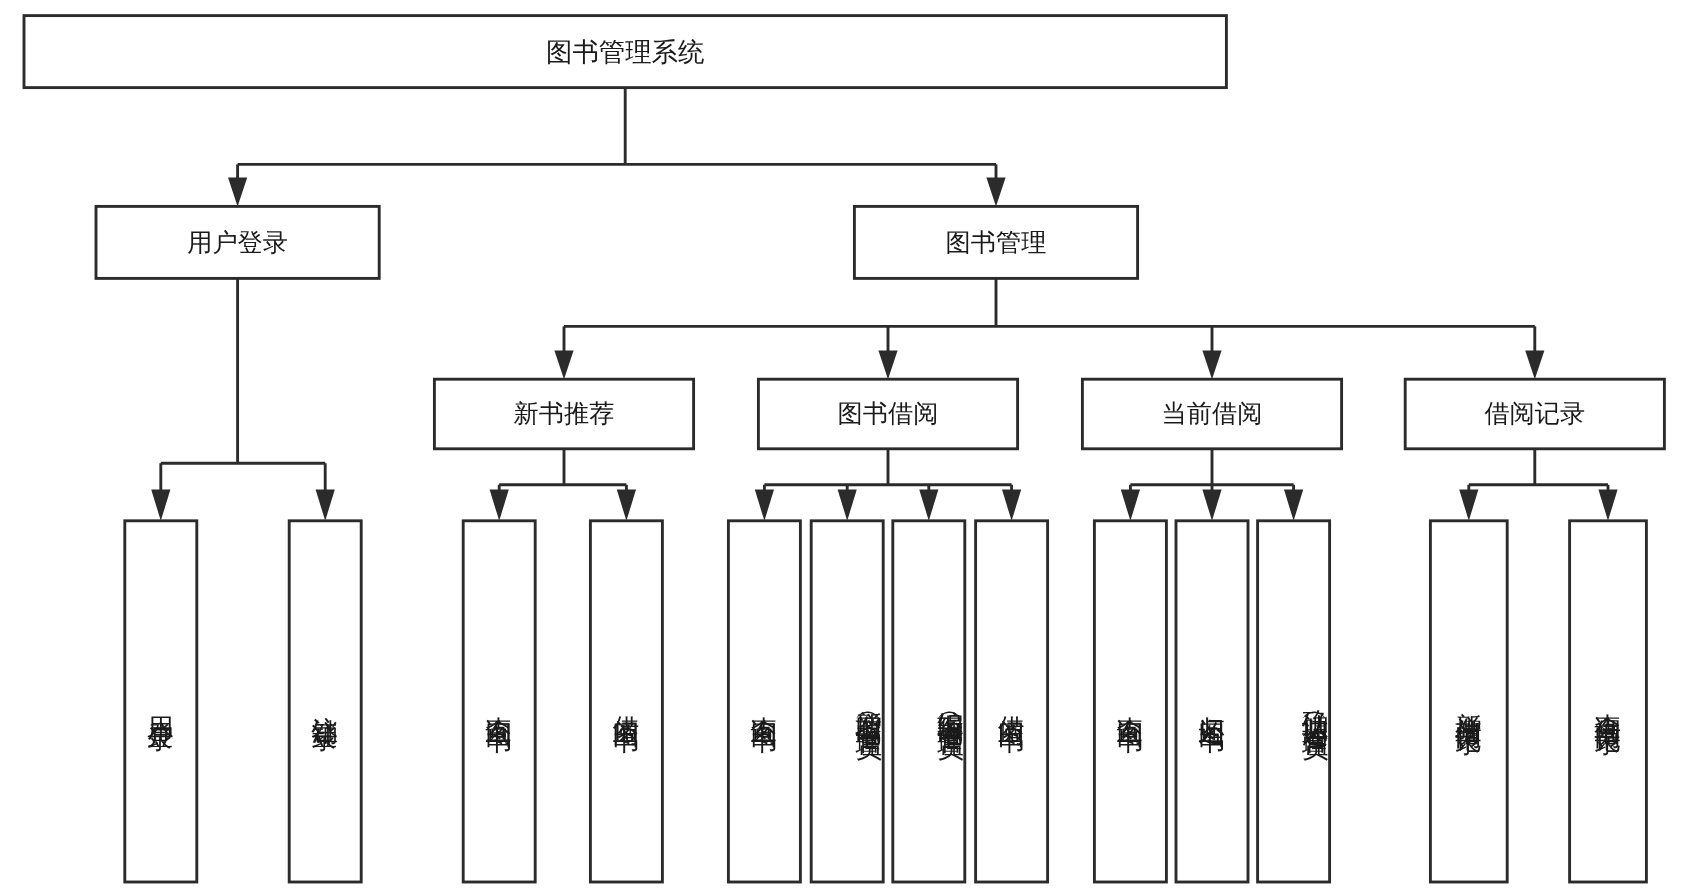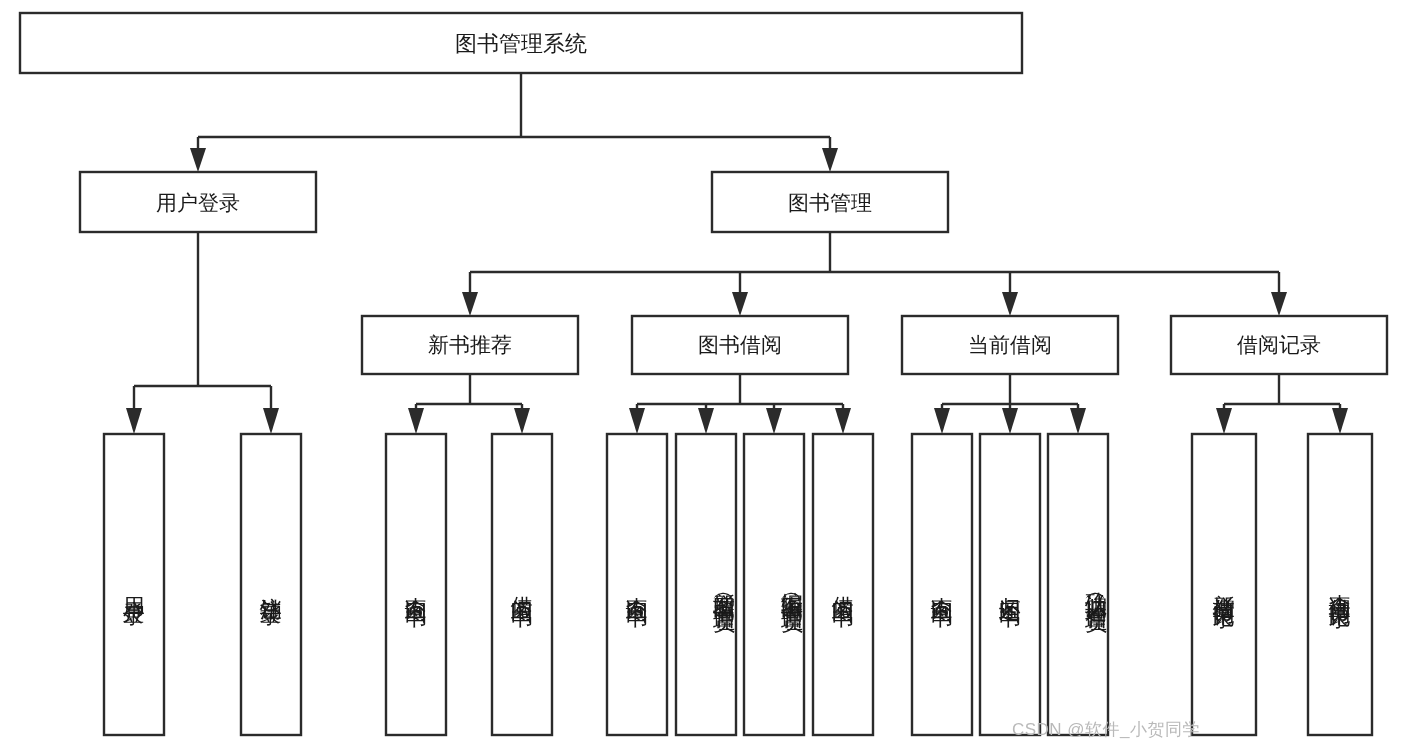--- a/index.html
+++ b/index.html
@@ -11,21 +11,20 @@
     width: 1405px;
     height: 747px;
     font-family: "Liberation Sans", "DejaVu Sans", sans-serif;
     overflow: hidden;
     position: relative;
   }
   #diagram-root {
     position: relative;
     width: 1202px;
     height: 747px;
-    padding-left: 12px;
   }
   svg.diagram-canvas {
     position: absolute;
     top: 0;
     left: 0;
     width: 1405px;
     height: 747px;
   }
   .node-box {
     fill: #ffffff;
@@ -223,15 +222,14 @@
   <div class="leaf-label-v" style="left:744px; top:440px; width:60px; height:295px; align-items:flex-start; justify-content:center; display:flex;">编辑图书（管理员）</div>
   <div class="leaf-label-v" style="left:813px; top:434px; width:60px; height:301px; align-items:center; justify-content:center; display:flex;">借阅图书</div>
 
   <div class="leaf-label-v" style="left:912px; top:434px; width:60px; height:301px; align-items:center; justify-content:center; display:flex;">查询图书</div>
   <div class="leaf-label-v" style="left:980px; top:434px; width:60px; height:301px; align-items:center; justify-content:center; display:flex;">归还图书</div>
   <div class="leaf-label-v" style="left:1048px; top:440px; width:60px; height:295px; align-items:flex-start; justify-content:center; display:flex;">确认归还（管理员）</div>
 
   <div class="leaf-label-v" style="left:1192px; top:434px; width:64px; height:301px; align-items:center; justify-content:center; display:flex;">新增借阅记录</div>
   <div class="leaf-label-v" style="left:1308px; top:434px; width:64px; height:301px; align-items:center; justify-content:center; display:flex;">查询借阅记录</div>
 
-  <div class="watermark">CSDN @软件_小贺同学</div>
 
 </div>
 
 </body></html>

